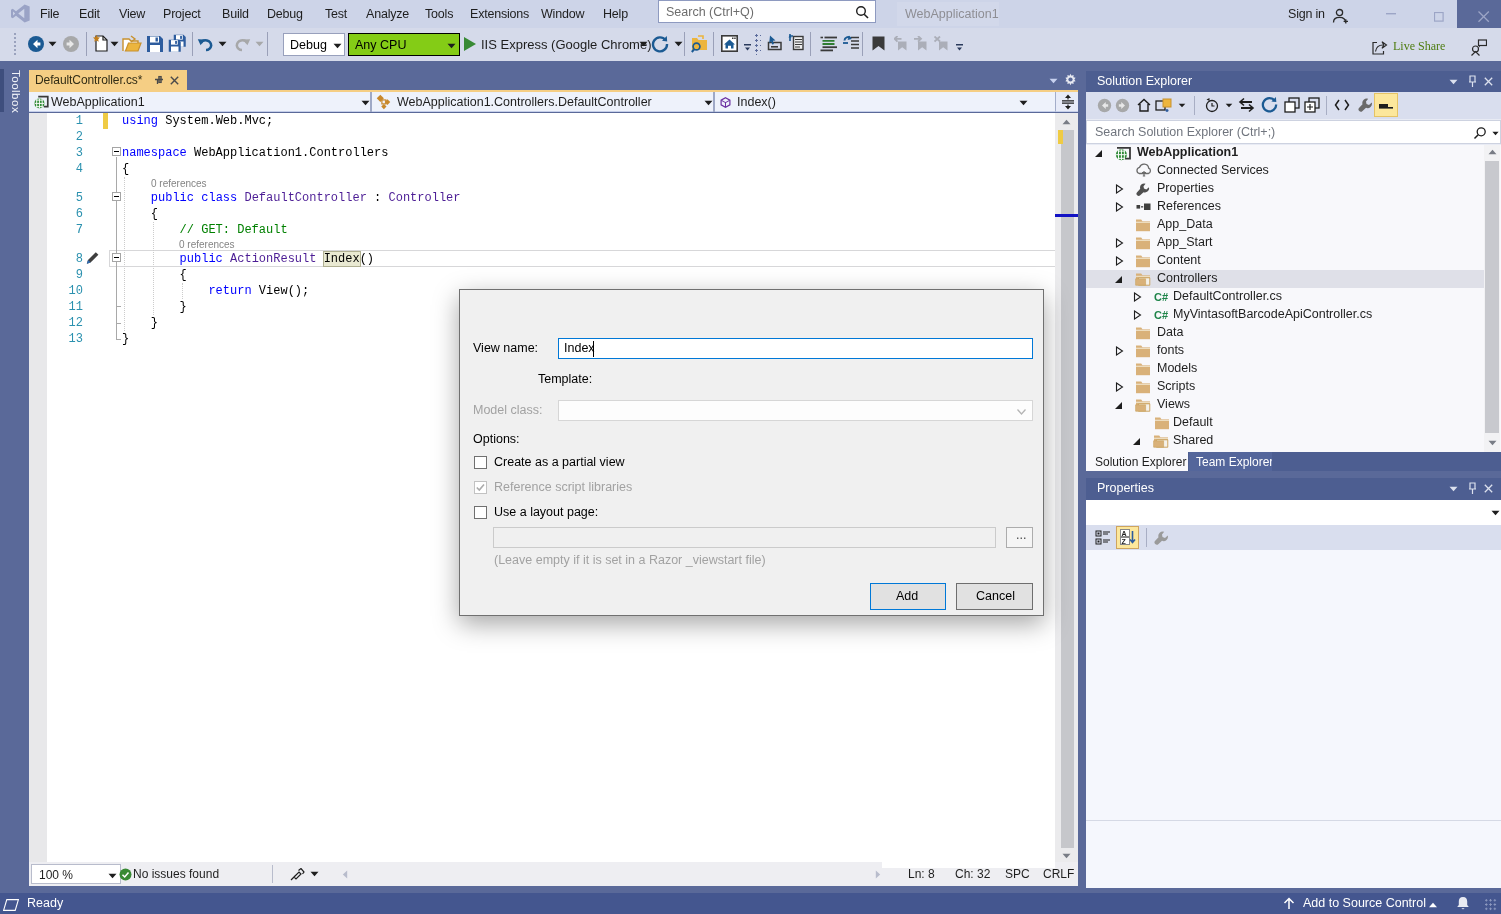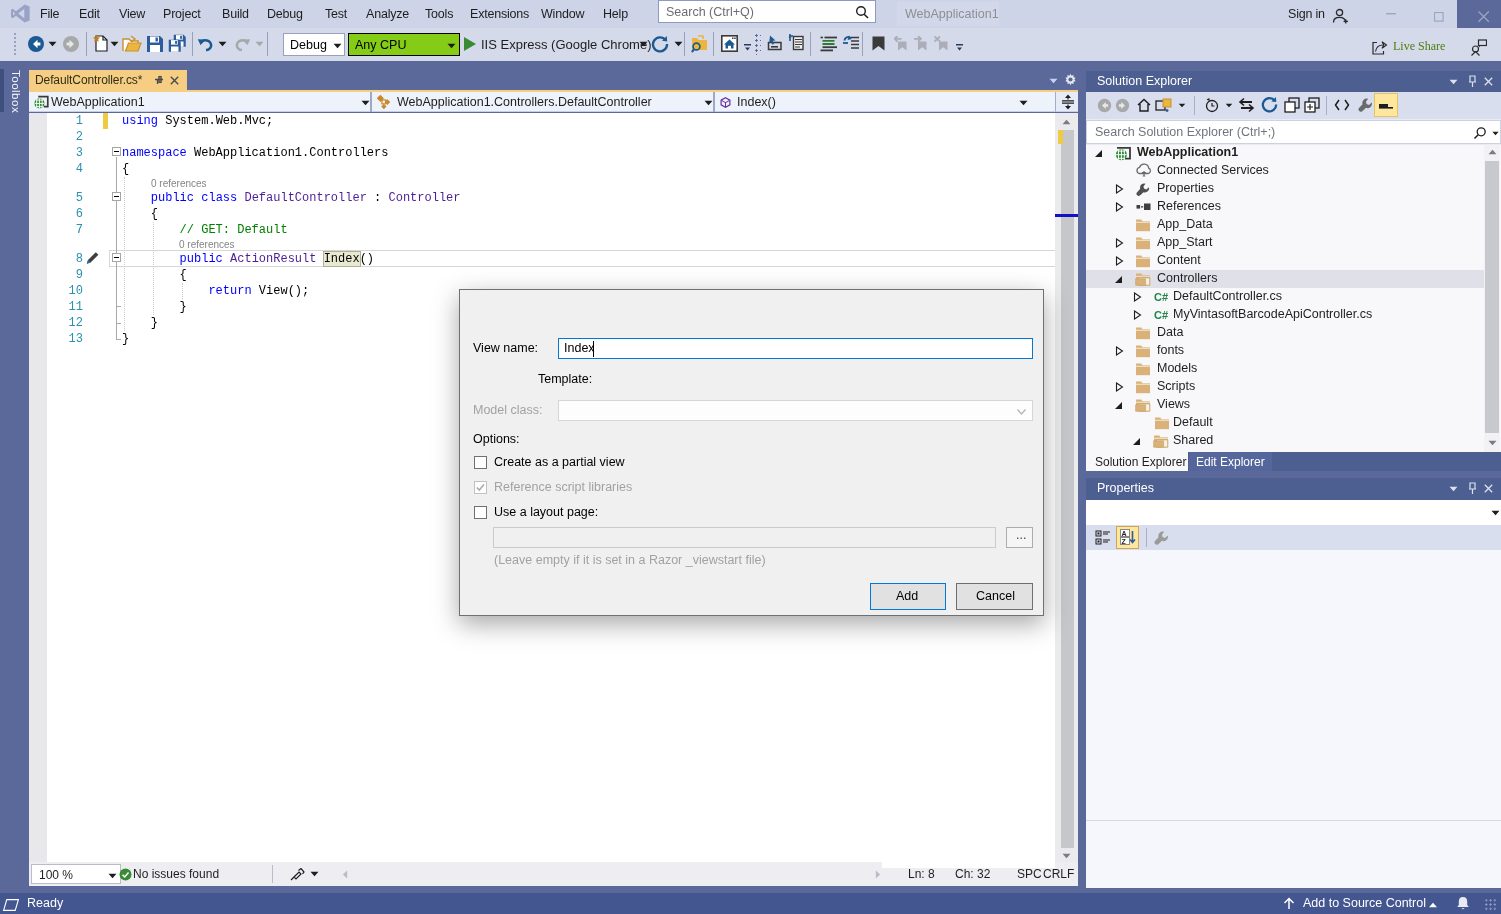--- a/index.html
+++ b/index.html
@@ -407,21 +407,21 @@
       <path d="M0.5 0.8 L4.5 5.2 L8.5 0.8 Z" fill="#1E1E1E"></path>
     </svg>
   <svg class="abs" style="left:313px;top:8px" width="6" height="9" viewBox="0 0 6 9">
       <path d="M5.2 0.5 L0.8 4.5 L5.2 8.5 Z" fill="#B8BCCC"></path>
     </svg>
   <svg class="abs" style="left:846px;top:8px" width="6" height="9" viewBox="0 0 6 9">
       <path d="M0.8 0.5 L5.2 4.5 L0.8 8.5 Z" fill="#B8BCCC"></path>
     </svg>
   <span class="abs" style="left:879px;top:5px;">Ln: 8</span>
   <span class="abs" style="left:926px;top:5px;">Ch: 32</span>
-  <span class="abs" style="left:976px;top:5px;margin-left:12px;">SPC</span>
+  <span class="abs" style="left:976px;top:5px;">SPC</span>
   <span class="abs" style="left:1014px;top:5px;">CRLF</span>
 </div>
 <div class="abs" id="se">
   <div class="abs" style="left:0;top:0;width:415px;height:21px;background:#4D5E91;">
     <span class="abs" style="left:11px;top:3px;font-size:12.5px;color:#FFFFFF;">Solution Explorer</span>
     <svg class="abs" style="left:363px;top:8px" width="9" height="6" viewBox="0 0 9 6">
         <path d="M0.5 0.8 L4.5 5.2 L8.5 0.8 Z" fill="#DCE1EE"></path>
       </svg>
     <svg class="abs" style="left:381px;top:4px" width="11" height="13" viewBox="0 0 11 13">
         <path d="M3 1 L8 1 L8 7 L3 7 Z M2 7 L9 7 M5.5 7 L5.5 12" stroke="#DCE1EE" stroke-width="1.2" fill="none"></path>
@@ -680,21 +680,21 @@
     <svg class="abs" style="left:4px;top:4px" width="9" height="6" viewBox="0 0 9 6">
         <path d="M4.5 0.8 L0.5 5.2 L8.5 5.2 Z" fill="#787C85"></path>
       </svg>
     <div class="abs" style="left:1px;top:16px;width:14px;height:272px;background:#C8C9CE;"></div>
     <svg class="abs" style="left:4px;top:295px" width="9" height="6" viewBox="0 0 9 6">
         <path d="M0.5 0.8 L4.5 5.2 L8.5 0.8 Z" fill="#787C85"></path>
       </svg>
   </div>
   <div class="abs" style="left:0;top:381px;width:415px;height:19px;background:#4D5E91;">
     <div class="abs" style="left:0;top:0;width:102px;height:19px;background:#F8F8FB;color:#1E1E1E;font-size:12px;padding:3px 0 0 9px;white-space:nowrap;overflow:hidden;">Solution Explorer</div>
-    <div class="abs" style="left:103px;top:0;width:83px;height:19px;background:#54669B;color:#FFFFFF;font-size:12px;padding:3px 0 0 7px;white-space:nowrap;overflow:hidden;">Edit Explorer</div>
+    <div class="abs" style="left:103px;top:0;width:83px;height:19px;background:#54669B;color:#FFFFFF;font-size:12px;padding:3px 0 0 7px;white-space:nowrap;overflow:hidden;">Team Explorer</div>
   </div>
 </div>
 <div class="abs" id="props">
   <div class="abs" style="left:0;top:0;width:415px;height:22px;background:#4D5E91;">
     <span class="abs" style="left:11px;top:3px;font-size:12.5px;color:#FFFFFF;">Properties</span>
     <svg class="abs" style="left:363px;top:8px" width="9" height="6" viewBox="0 0 9 6">
         <path d="M0.5 0.8 L4.5 5.2 L8.5 0.8 Z" fill="#DCE1EE"></path>
       </svg>
     <svg class="abs" style="left:381px;top:4px" width="11" height="13" viewBox="0 0 11 13">
         <path d="M3 1 L8 1 L8 7 L3 7 Z M2 7 L9 7 M5.5 7 L5.5 12" stroke="#DCE1EE" stroke-width="1.2" fill="none"></path>

